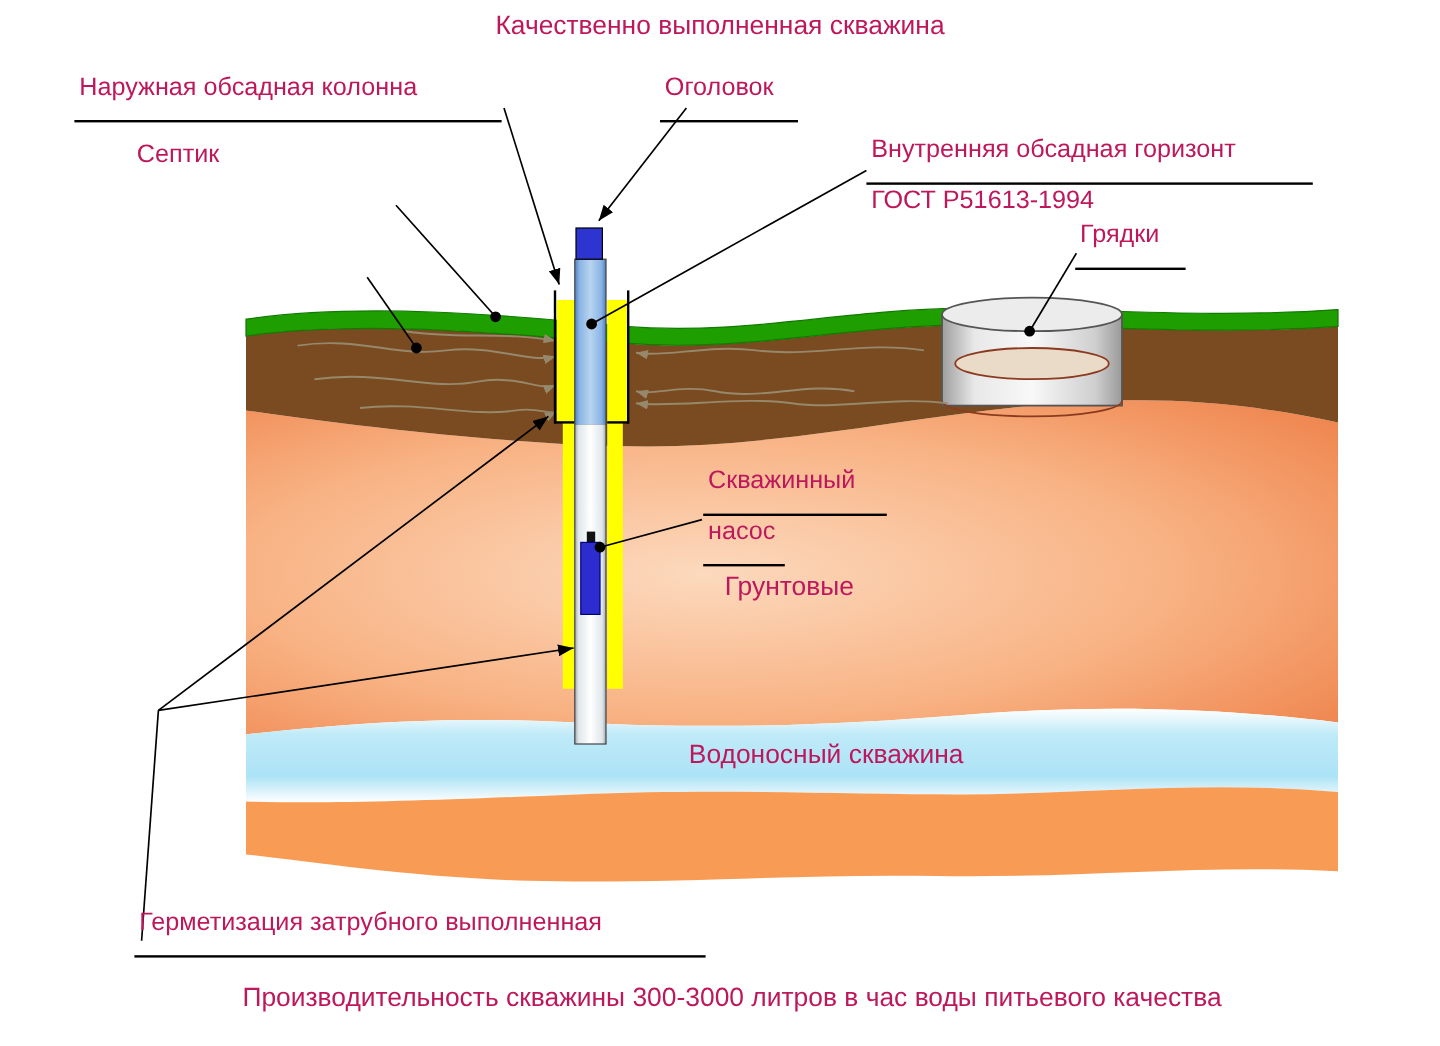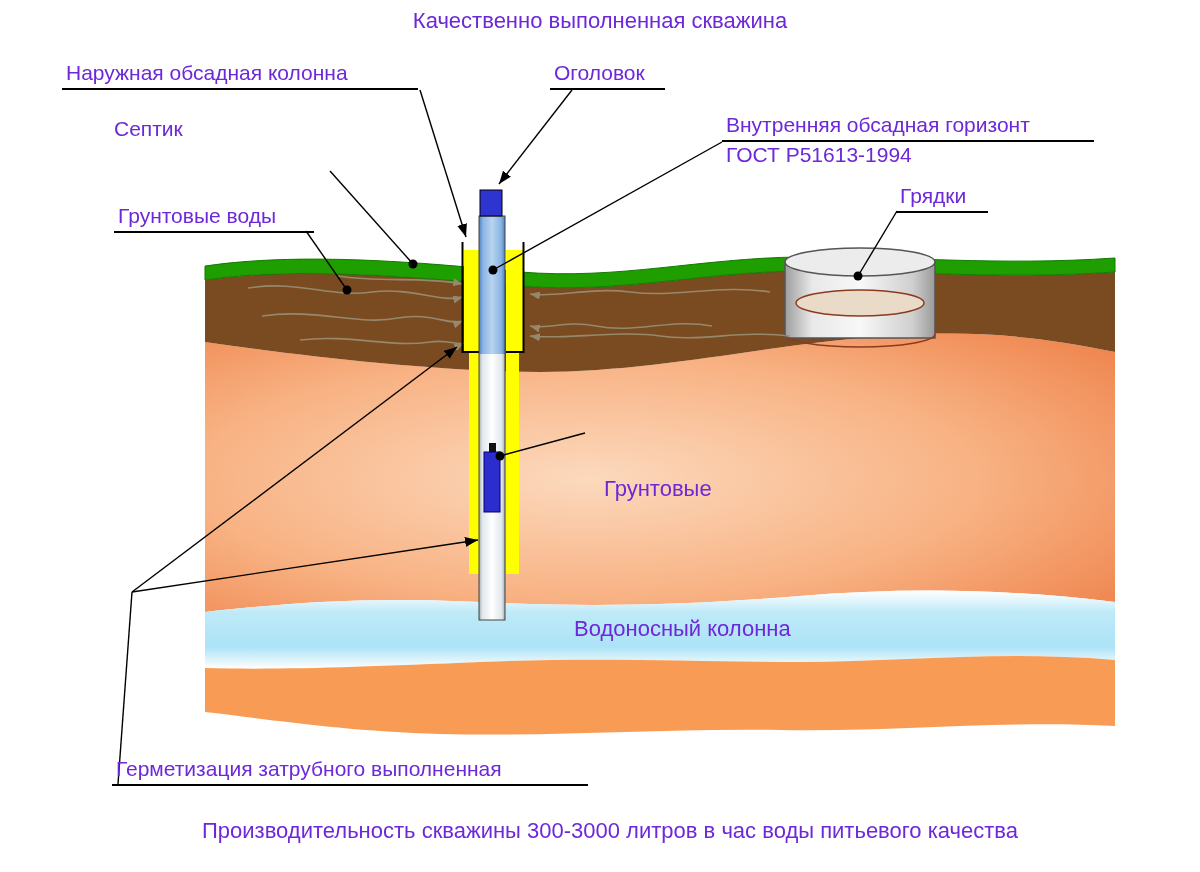--- a/index.html
+++ b/index.html
@@ -1,22 +1,22 @@
 <!DOCTYPE html>
 <html style="--grass: #1f9e00; --soil: #7a4a21; --aquitard_light: #fcd7b8; --aquitard_dark: #ee8048; --aquifer_blue: #aee4f6; --lower_orange: #f89c55; --seal_yellow: #ffff00; --cap_blue: #2e34cf; --pump_blue: #2d2dcf; --septic_gray: #d9d9d9; --leader: #000000; --flowline: #9a8f74;"><head>
 <meta charset="utf-8">
 <style>
   html,body{margin:0;padding:0;background:#fff;}
   .stage{position:relative;width:1200px;height:872px;background:#fff;overflow:hidden;
-         font-family:"Liberation Sans", sans-serif;color:#6d28d9;}
+         font-family:"Liberation Sans", sans-serif;color:#be185d;}
   .diagram-svg{position:absolute;left:0;top:0;}
   .label{position:absolute;font-size:21px;line-height:26px;white-space:nowrap;}
   .big{font-size:22px;}
   .line{display:block;width:fit-content;}
-  .u{border-bottom:2px solid #000;padding-bottom:2px;padding-left:4px;}
+  .u{border-bottom:2px solid #000;padding-bottom:14px;padding-left:4px;}
   .title{position:absolute;top:8px;left:50%;transform:translateX(-50%);font-size:22px;}
   .caption{position:absolute;left:202px;top:818px;font-size:22px;white-space:nowrap;text-align:center;}
 </style>
 </head>
 <body>
 
 <div class="stage">
 
   <svg class="diagram-svg" width="1200" height="872" viewBox="0 0 1200 872">
     <defs>
@@ -135,40 +135,41 @@
   </div>
 
   <div class="label" style="left:550px;top:60px">
     <span class="line u" style="padding-right:20px">Оголовок</span>
   </div>
 
   <div class="label" style="left:114px;top:116px">
     <span class="line">Септик</span>
   </div>
 
-  <div class="label" style="left:114px;top:203px">
-    <span class="line u" style="padding-right:38px">Грунтовые воды</span>
-  </div>
 
   <div class="label" style="left:722px;top:112px">
     <span class="line u" style="padding-right:64px">Внутренняя обсадная горизонт</span>
     <span class="line" style="padding-left:4px">ГОСТ Р51613-1994</span>
   </div>
 
   <div class="label" style="left:896px;top:183px">
     <span class="line u" style="padding-right:22px">Грядки</span>
   </div>
 
+  <div class="label" style="left:586px;top:388px">
+    <span class="line u" style="padding-right:26px">Скважинный</span>
+    <span class="line u" style="padding-right:8px">насос</span>
+  </div>
 
   <div class="label big" style="left:604px;top:476px">
     <span class="line">Грунтовые</span>
   </div>
 
   <div class="label big" style="left:574px;top:616px">
-    <span class="line">Водоносный колонна</span>
+    <span class="line">Водоносный скважина</span>
   </div>
 
   <div class="label" style="left:112px;top:756px">
     <span class="line u" style="padding-right:86px">Герметизация затрубного выполненная</span>
   </div>
 
   <div class="caption">Производительность скважины 300-3000 литров в час воды питьевого качества</div>
 
 </div>
 

